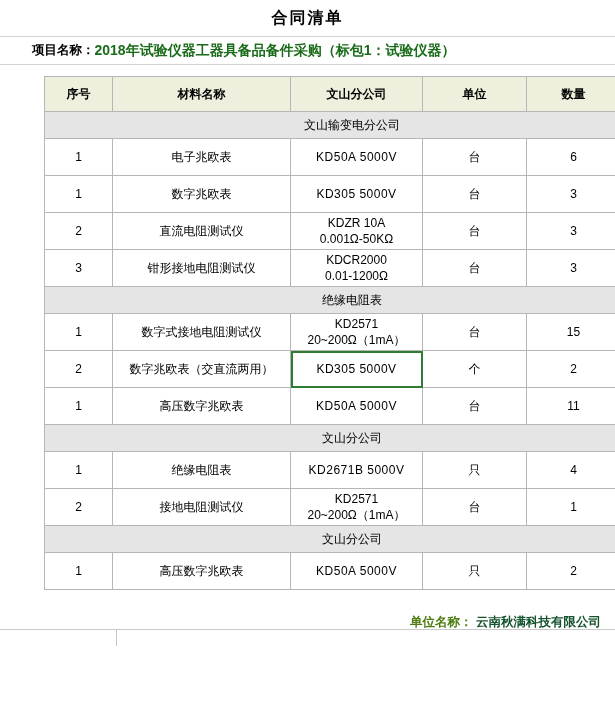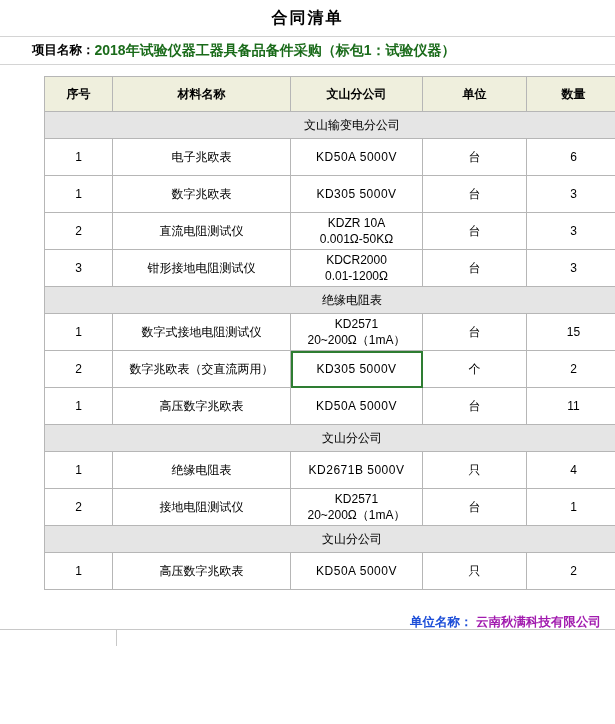--- a/index.html
+++ b/index.html
@@ -122,22 +122,22 @@
     height: 56px;
   }
   .footer-line {
     position: absolute;
     top: 24px;
     right: 14px;
     font-size: 12.5px;
     font-weight: bold;
     white-space: nowrap;
   }
-  .footer-unit-label { color: #1d4ed8; }
-  .footer-unit-value { color: #a21caf; }
+  .footer-unit-label { color: #4d7c0f; }
+  .footer-unit-value { color: #14532d; }
   .bottom-strip {
     position: absolute;
     left: 0;
     bottom: 0;
     width: 615px;
     height: 16px;
     border-top: 1px solid #c8c8c8;
     background: #ffffff;
   }
   .bottom-cell-left {

